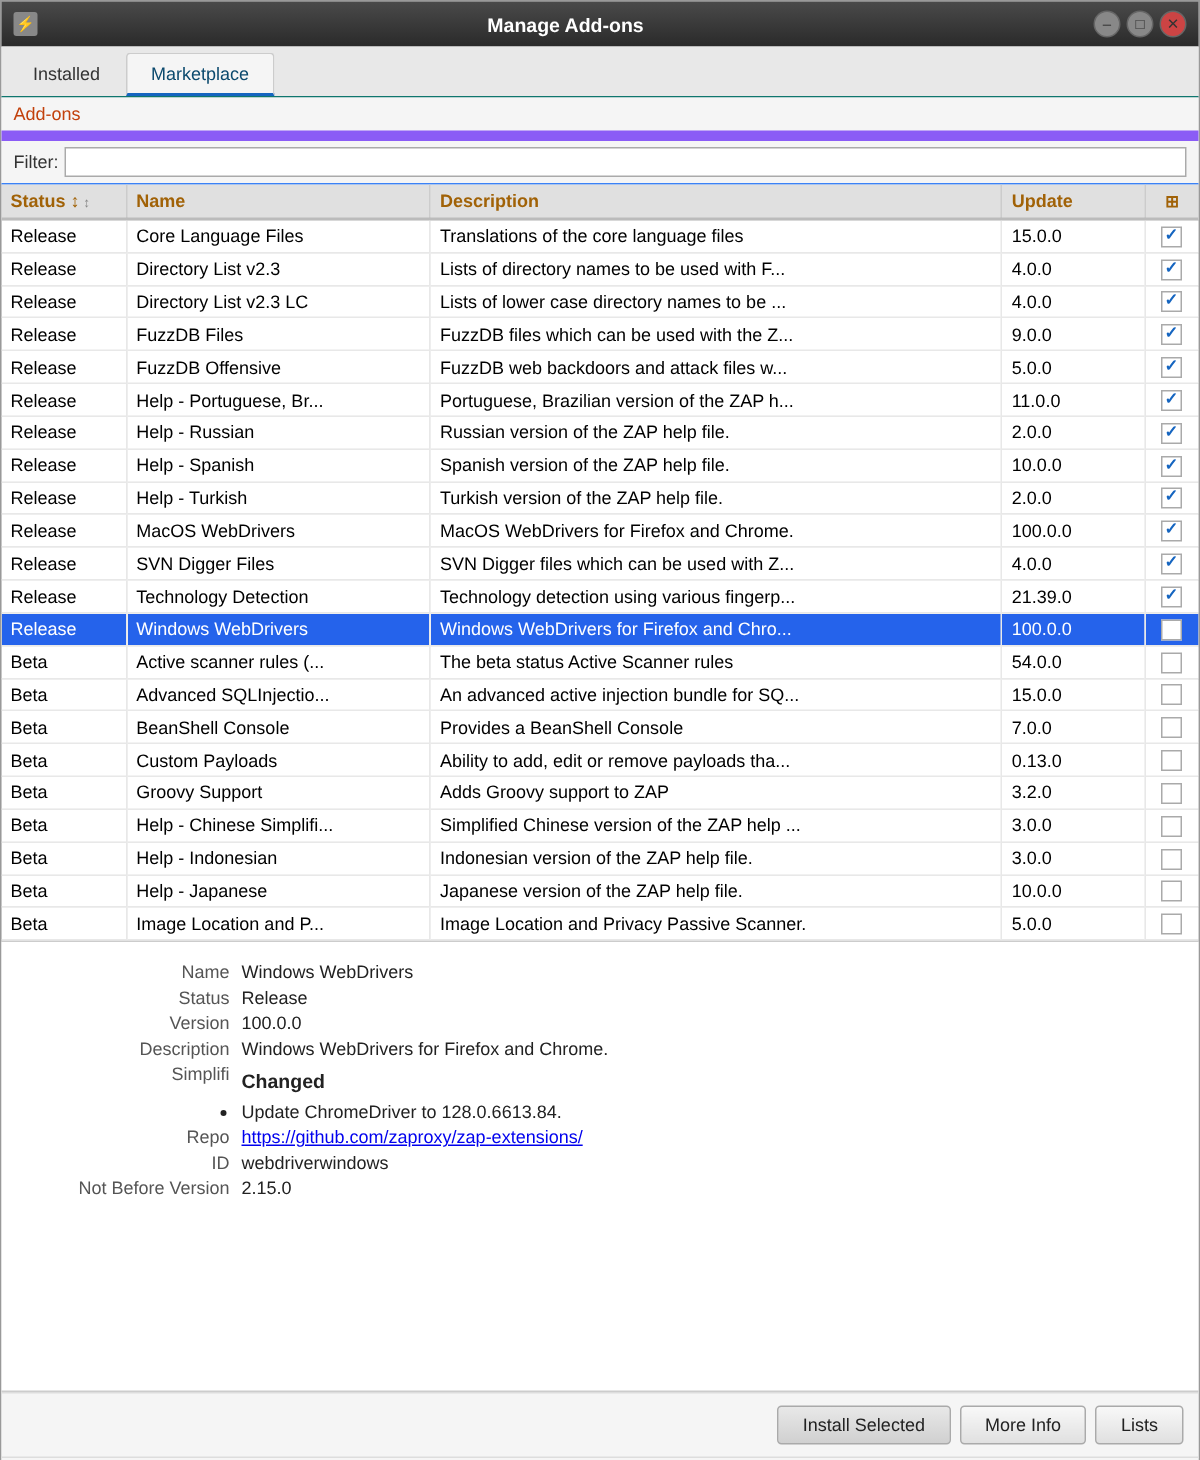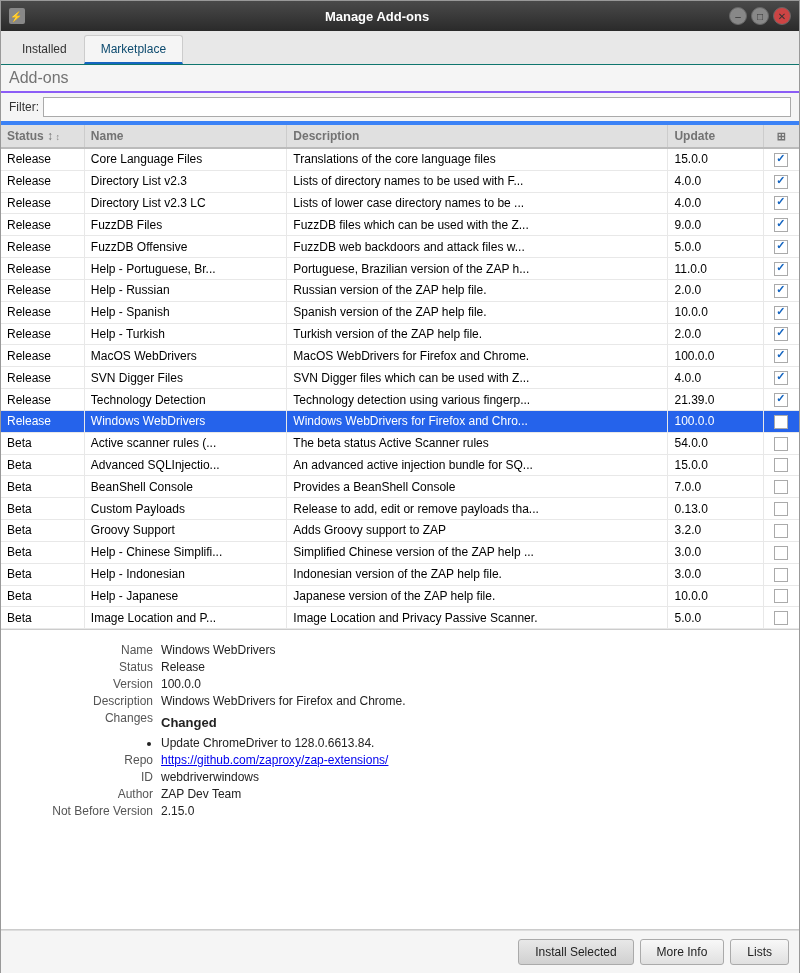--- a/index.html
+++ b/index.html
@@ -74,33 +74,33 @@
     .tab.active {
       background: #f5f5f5;
       border-color: #ccc;
       border-bottom-color: #f5f5f5;
       color: #0c4a6e;
       border-bottom: 2px solid #1565c0;
     }
 
     .section-header {
       padding: 4px 8px;
-      font-size: 16px;
-      color: #737373;
+      font-size: 12px;
+      color: #c2410c;
       background: #f5f5f5;
-      border-bottom: 2px solid #8b5cf6;
+      border-bottom: 7px solid #8b5cf6;
     }
 
     .filter-bar {
       display: flex;
       align-items: center;
       padding: 4px 8px;
       gap: 4px;
       background: #f5f5f5;
-      border-bottom: 4px solid #3b82f6;
+      border-bottom: 1px solid #3b82f6;
     }
     .filter-bar label { font-size: 12px; color: #333; }
     .filter-input {
       flex: 1;
       height: 20px;
       border: 1px solid #aaa;
       background: white;
       font-size: 12px;
       padding: 1px 4px;
     }
@@ -117,21 +117,21 @@
     }
     thead tr {
       background: #e0e0e0;
       border-bottom: 2px solid #bbb;
     }
     thead th {
       padding: 4px 6px;
       text-align: left;
       font-weight: 600;
       border-right: 1px solid #ccc;
-      color: #737373;
+      color: #a16207;
       font-size: 12px;
     }
     thead th:last-child { border-right: none; }
     thead th.sortable { cursor: pointer; }
     thead th.sortable::after { content: ' ↕'; font-size: 9px; color: #888; }
 
     tbody tr {
       border-bottom: 1px solid #e8e8e8;
       background: white;
     }
@@ -398,21 +398,21 @@
           <tr>
             <td class="col-status">Beta</td>
             <td class="col-name">BeanShell Console</td>
             <td class="col-desc" style="max-width: 300px; overflow: hidden; text-overflow: ellipsis; white-space: nowrap;">Provides a BeanShell Console</td>
             <td class="col-update">7.0.0</td>
             <td class="col-check"><div class="checkbox"></div></td>
           </tr>
           <tr>
             <td class="col-status">Beta</td>
             <td class="col-name">Custom Payloads</td>
-            <td class="col-desc" style="max-width: 300px; overflow: hidden; text-overflow: ellipsis; white-space: nowrap;">Release to add, edit or remove payloads tha...</td>
+            <td class="col-desc" style="max-width: 300px; overflow: hidden; text-overflow: ellipsis; white-space: nowrap;">Ability to add, edit or remove payloads tha...</td>
             <td class="col-update">0.13.0</td>
             <td class="col-check"><div class="checkbox"></div></td>
           </tr>
           <tr>
             <td class="col-status">Beta</td>
             <td class="col-name">Groovy Support</td>
             <td class="col-desc" style="max-width: 300px; overflow: hidden; text-overflow: ellipsis; white-space: nowrap;">Adds Groovy support to ZAP</td>
             <td class="col-update">3.2.0</td>
             <td class="col-check"><div class="checkbox"></div></td>
           </tr>
@@ -459,43 +459,39 @@
     </div>
     <div class="detail-row">
       <span class="lbl">Version</span>
       <span class="val">100.0.0</span>
     </div>
     <div class="detail-row">
       <span class="lbl">Description</span>
       <span class="val">Windows WebDrivers for Firefox and Chrome.</span>
     </div>
     <div class="detail-row">
-      <span class="lbl">Changes</span>
+      <span class="lbl">Simplifi</span>
       <div class="val changes-section">
         <div class="changes-title" style="margin-left:0">Changed</div>
         <ul>
           <li>Update ChromeDriver to 128.0.6613.84.</li>
         </ul>
       </div>
     </div>
     <div class="detail-row">
       <span class="lbl">Repo</span>
       <span class="val">
         <a href="#">https://github.com/zaproxy/zap-extensions/</a>
       </span>
     </div>
     <div class="detail-row">
       <span class="lbl">ID</span>
       <span class="val">webdriverwindows</span>
     </div>
     <div class="detail-row">
-      <span class="lbl">Author</span>
-      <span class="val">ZAP Dev Team</span>
-    </div>
-    <div class="detail-row">
       <span class="lbl">Not Before Version</span>
       <span class="val">2.15.0</span>
     </div>
   </div>
 
   <div class="bottom-bar">
     <button class="btn primary">Install Selected</button>
     <button class="btn">More Info</button>
     <button class="btn">Lists</button>
   </div>

